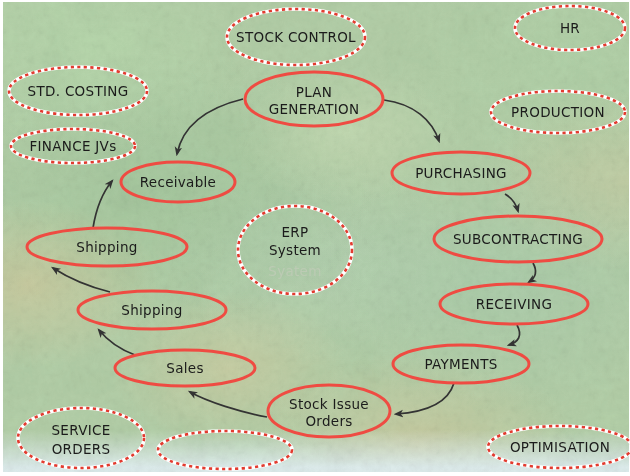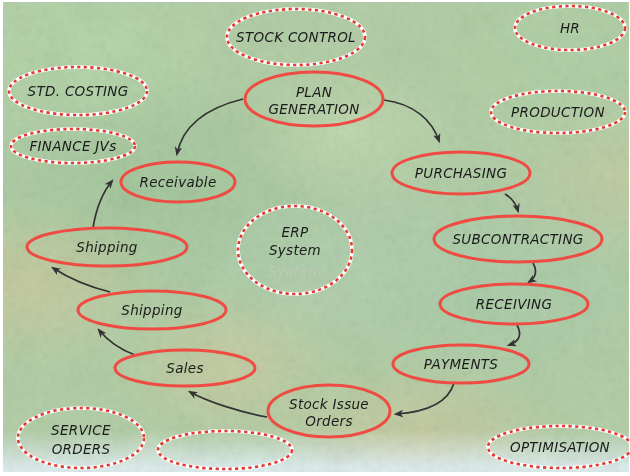--- a/index.html
+++ b/index.html
@@ -1,18 +1,18 @@
 <!DOCTYPE html>
 <html><head>
 <meta charset="utf-8">
 <style>
   html,body{margin:0;padding:0;background:#fff;}
   .stage{
     position:relative;width:630px;height:476px;background:#ffffff;
-    font-family:"DejaVu Sans",sans-serif;overflow:hidden;font-style:italic;
+    font-family:"DejaVu Sans",sans-serif;overflow:hidden;
   }
   .paper{
     position:absolute;left:3px;top:2px;right:1px;bottom:4px;
     background-color:#b5d1a9;
     background-image:
       linear-gradient(180deg, rgba(255,255,255,0) 91%, rgba(226,240,242,0.95) 99%),
       radial-gradient(190px 120px at 4% 60%, rgba(223,203,156,0.50), transparent 70%),
       radial-gradient(170px 110px at 36% 78%, rgba(224,206,160,0.45), transparent 70%),
       radial-gradient(230px 130px at 66% 94%, rgba(221,202,156,0.50), transparent 70%),
       radial-gradient(200px 130px at 99% 38%, rgba(219,206,162,0.35), transparent 70%),

